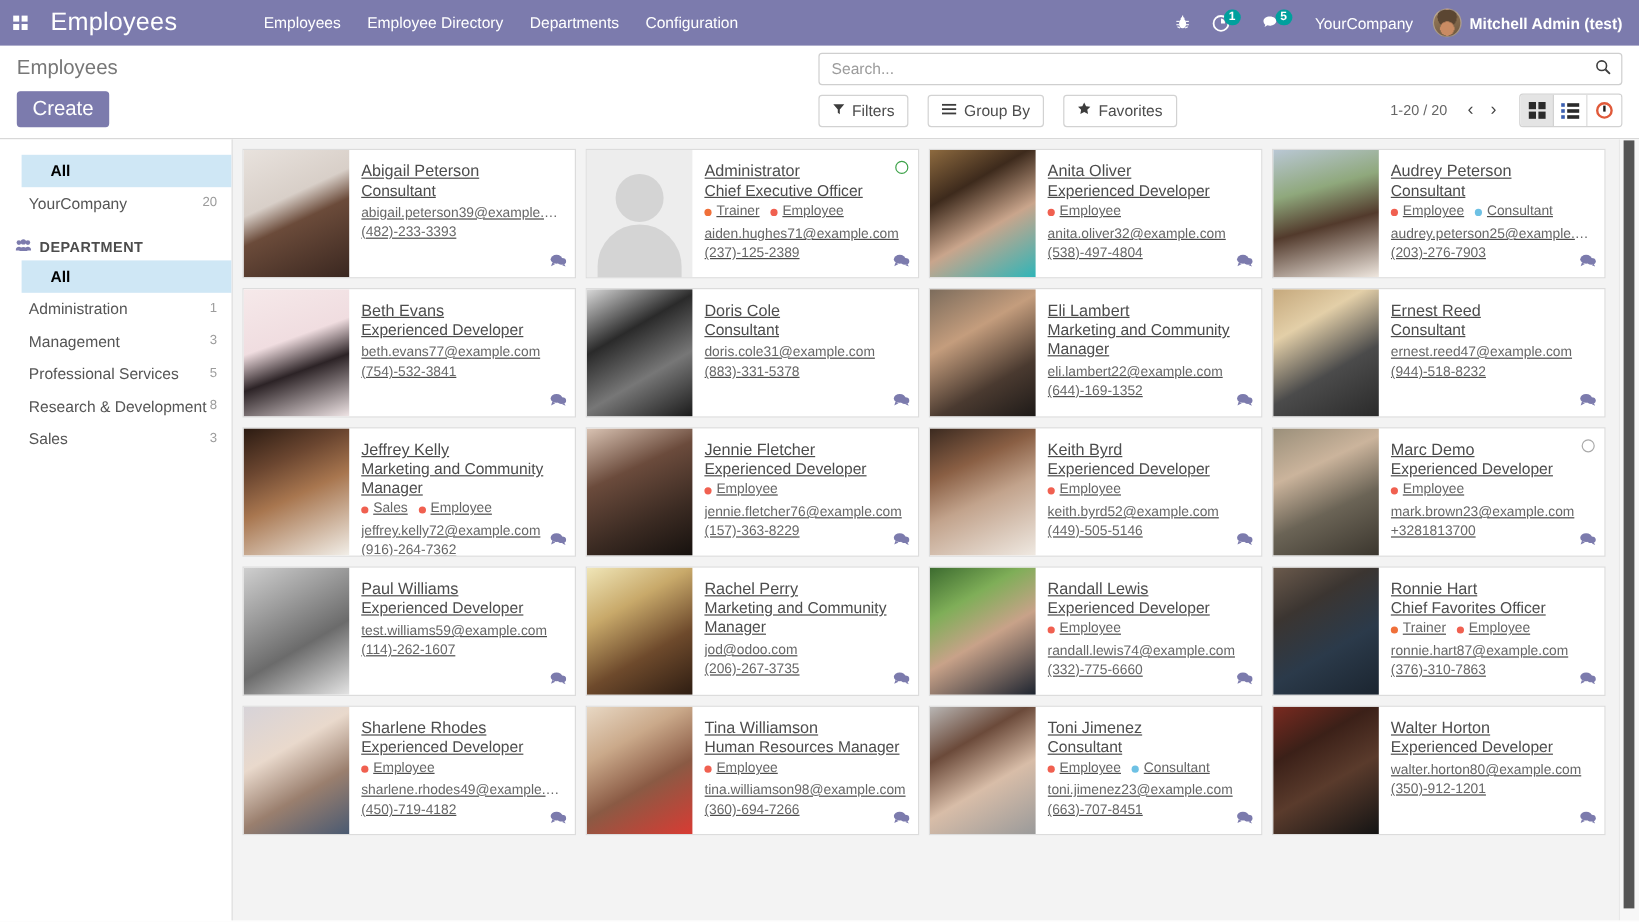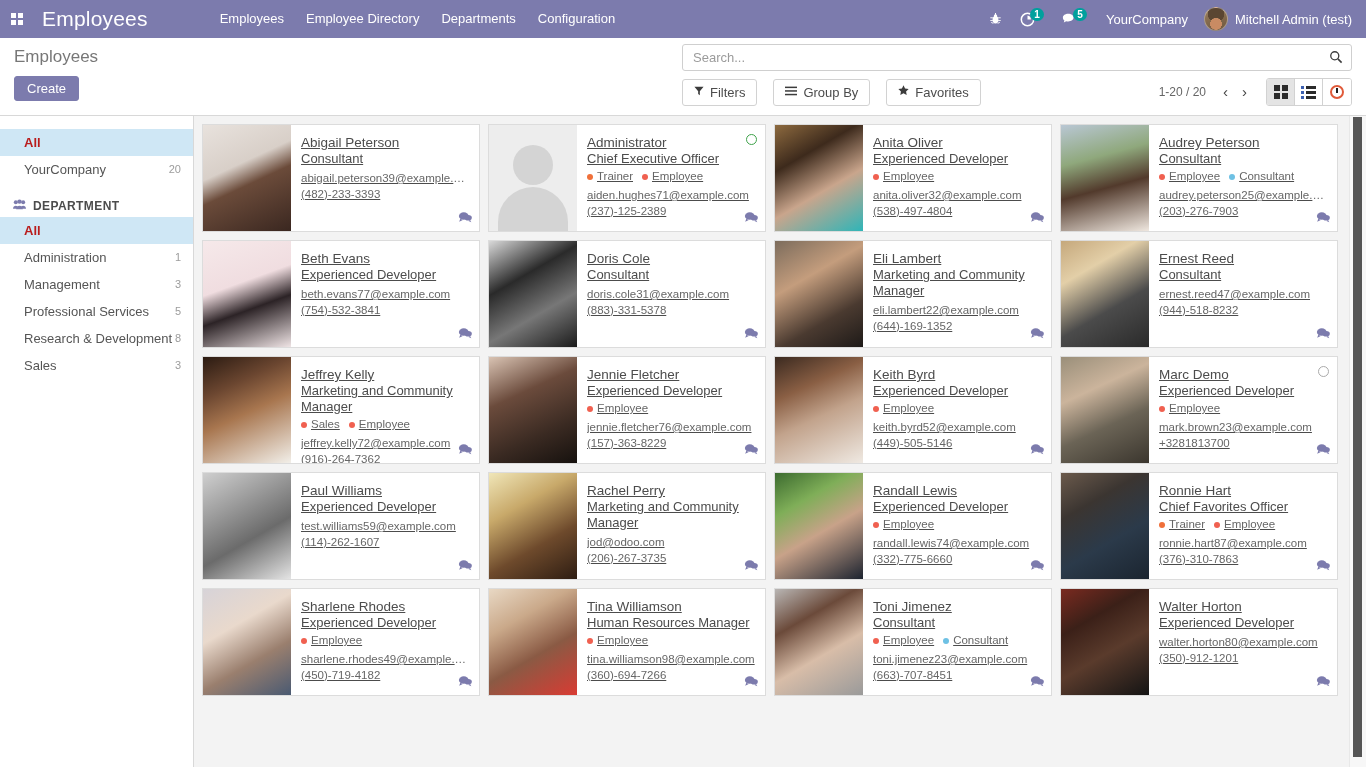--- a/index.html
+++ b/index.html
@@ -72,38 +72,38 @@
     width: 24px; height: 24px; border-radius: 50%;
     background: #8d6a4c;
     background-image:
       radial-gradient(circle at 50% 72%, #c98b63 0 30%, transparent 31%),
       radial-gradient(circle at 50% 28%, #5b4632 0 42%, transparent 43%),
       linear-gradient(160deg, #9a7e5d, #6d563d);
     margin-right: 7px;
     border: 1px solid rgba(255,255,255,.35);
     flex: none;
   }
-  .user-name { font-size: 13px; white-space: nowrap; }
+  .user-name { font-size: 13px; white-space: nowrap; font-weight: bold; }
 
   
   #control-panel {
     background: #ffffff;
     border-bottom: 1px solid #d8d8d8;
     padding: 6px 12px 8px 12px;
     position: relative;
     height: 78px;
   }
   #cp-left { position: absolute; left: 14px; top: 6px; }
   #breadcrumb { font-size: 17px; color: #777777; line-height: 26px; font-weight: 400; }
   #create-btn {
     margin-top: 6px;
     background: #7C7BAD;
     border: 1px solid #7C7BAD;
     color: #ffffff;
-    font-size: 13px;
+    font-size: 17px;
     padding: 4px 12px;
     border-radius: 3px;
     cursor: pointer;
     font-family: inherit;
   }
   #cp-right { position: absolute; right: 14px; top: 6px; width: 670px; }
   #searchview {
     display: flex; align-items: center;
     border: 1px solid #cfcfcf;
     border-radius: 3px;
@@ -184,21 +184,21 @@
     font-size: 12px; font-weight: 700; color: #4c4c4c;
     letter-spacing: .4px;
   }
   .sb-section .sb-ico { color: #7C7BAD; font-size: 12px; width: 14px; text-align: center; }
   .sb-item {
     display: flex; align-items: center;
     padding: 4px 12px 4px 24px;
     font-size: 13px; color: #555; cursor: pointer;
     line-height: 19px;
   }
-  .sb-item.active { background: #cfe7f5; color: #b91c1c; font-weight: 700; }
+  .sb-item.active { background: #cfe7f5; color: #000000; font-weight: 700; margin-left: 18px; }
   .sb-item .sb-count { margin-left: auto; font-size: 11px; color: #9c9c9c; font-weight: 400; }
   .sb-gap { height: 12px; }
 
   
   #kanban-wrap {
     flex: 1;
     background: #f3f3f3;
     overflow: hidden;
     position: relative;
     padding: 8px 0 0 8px;

